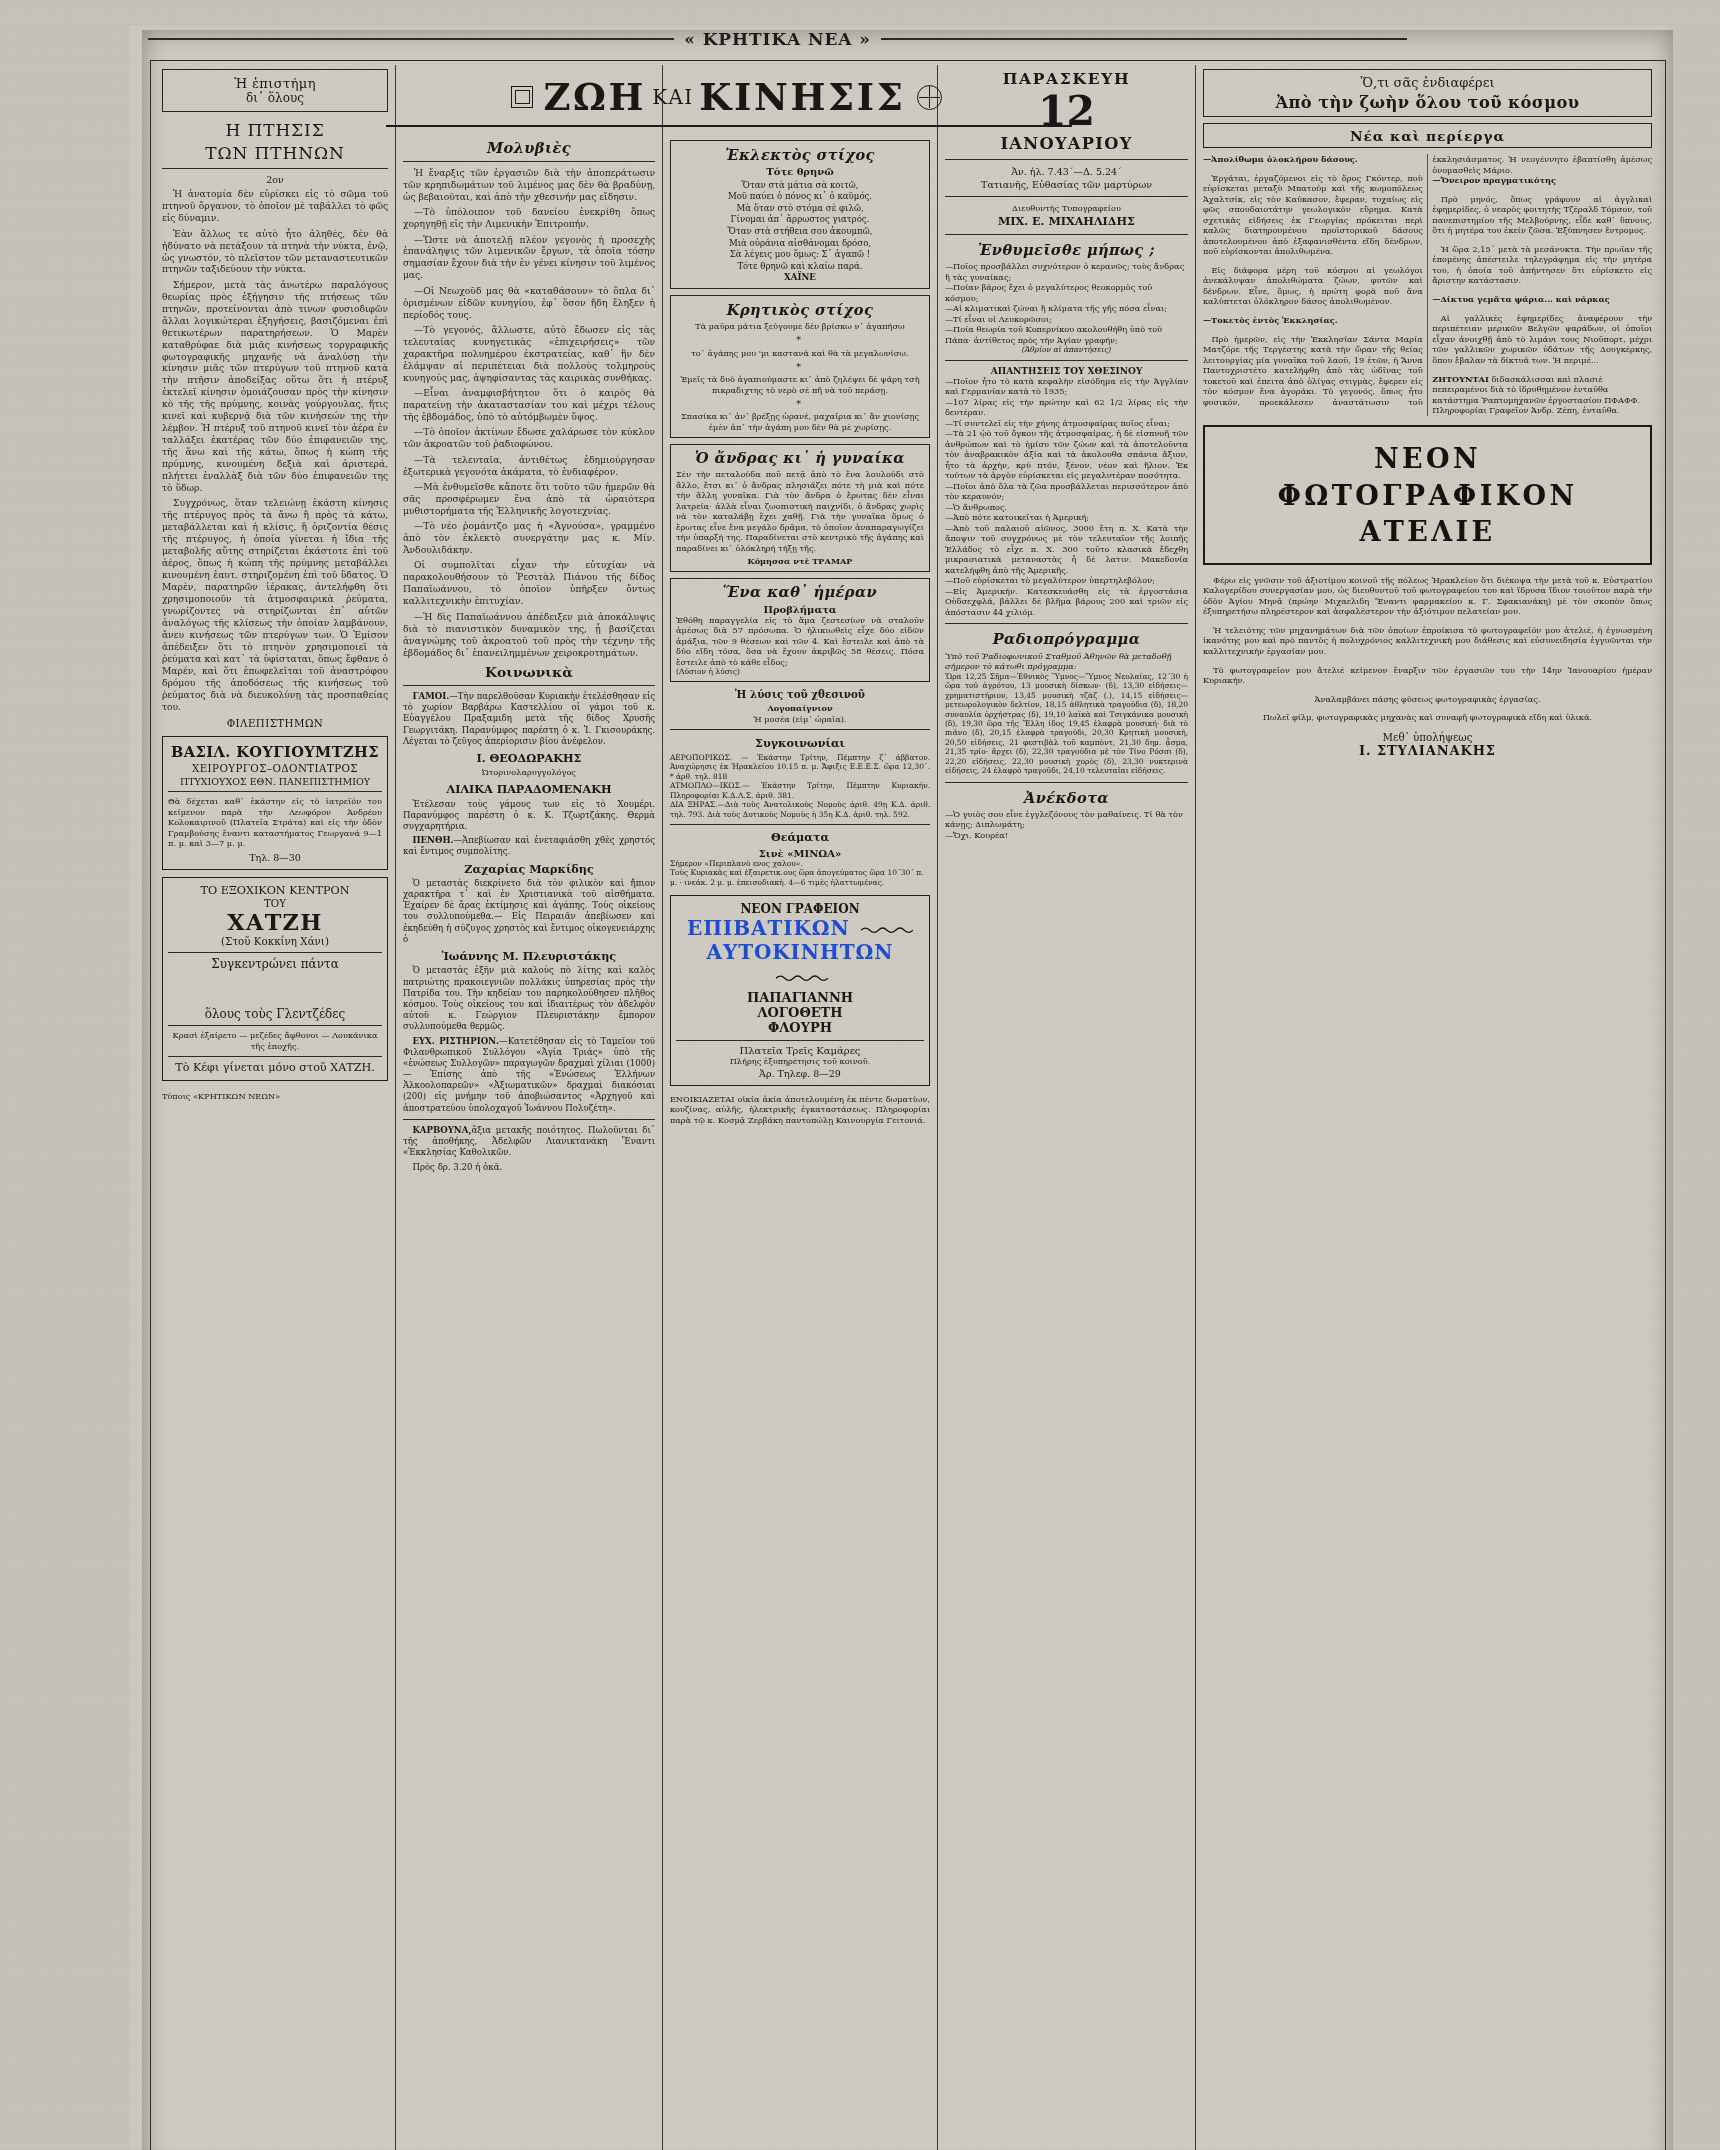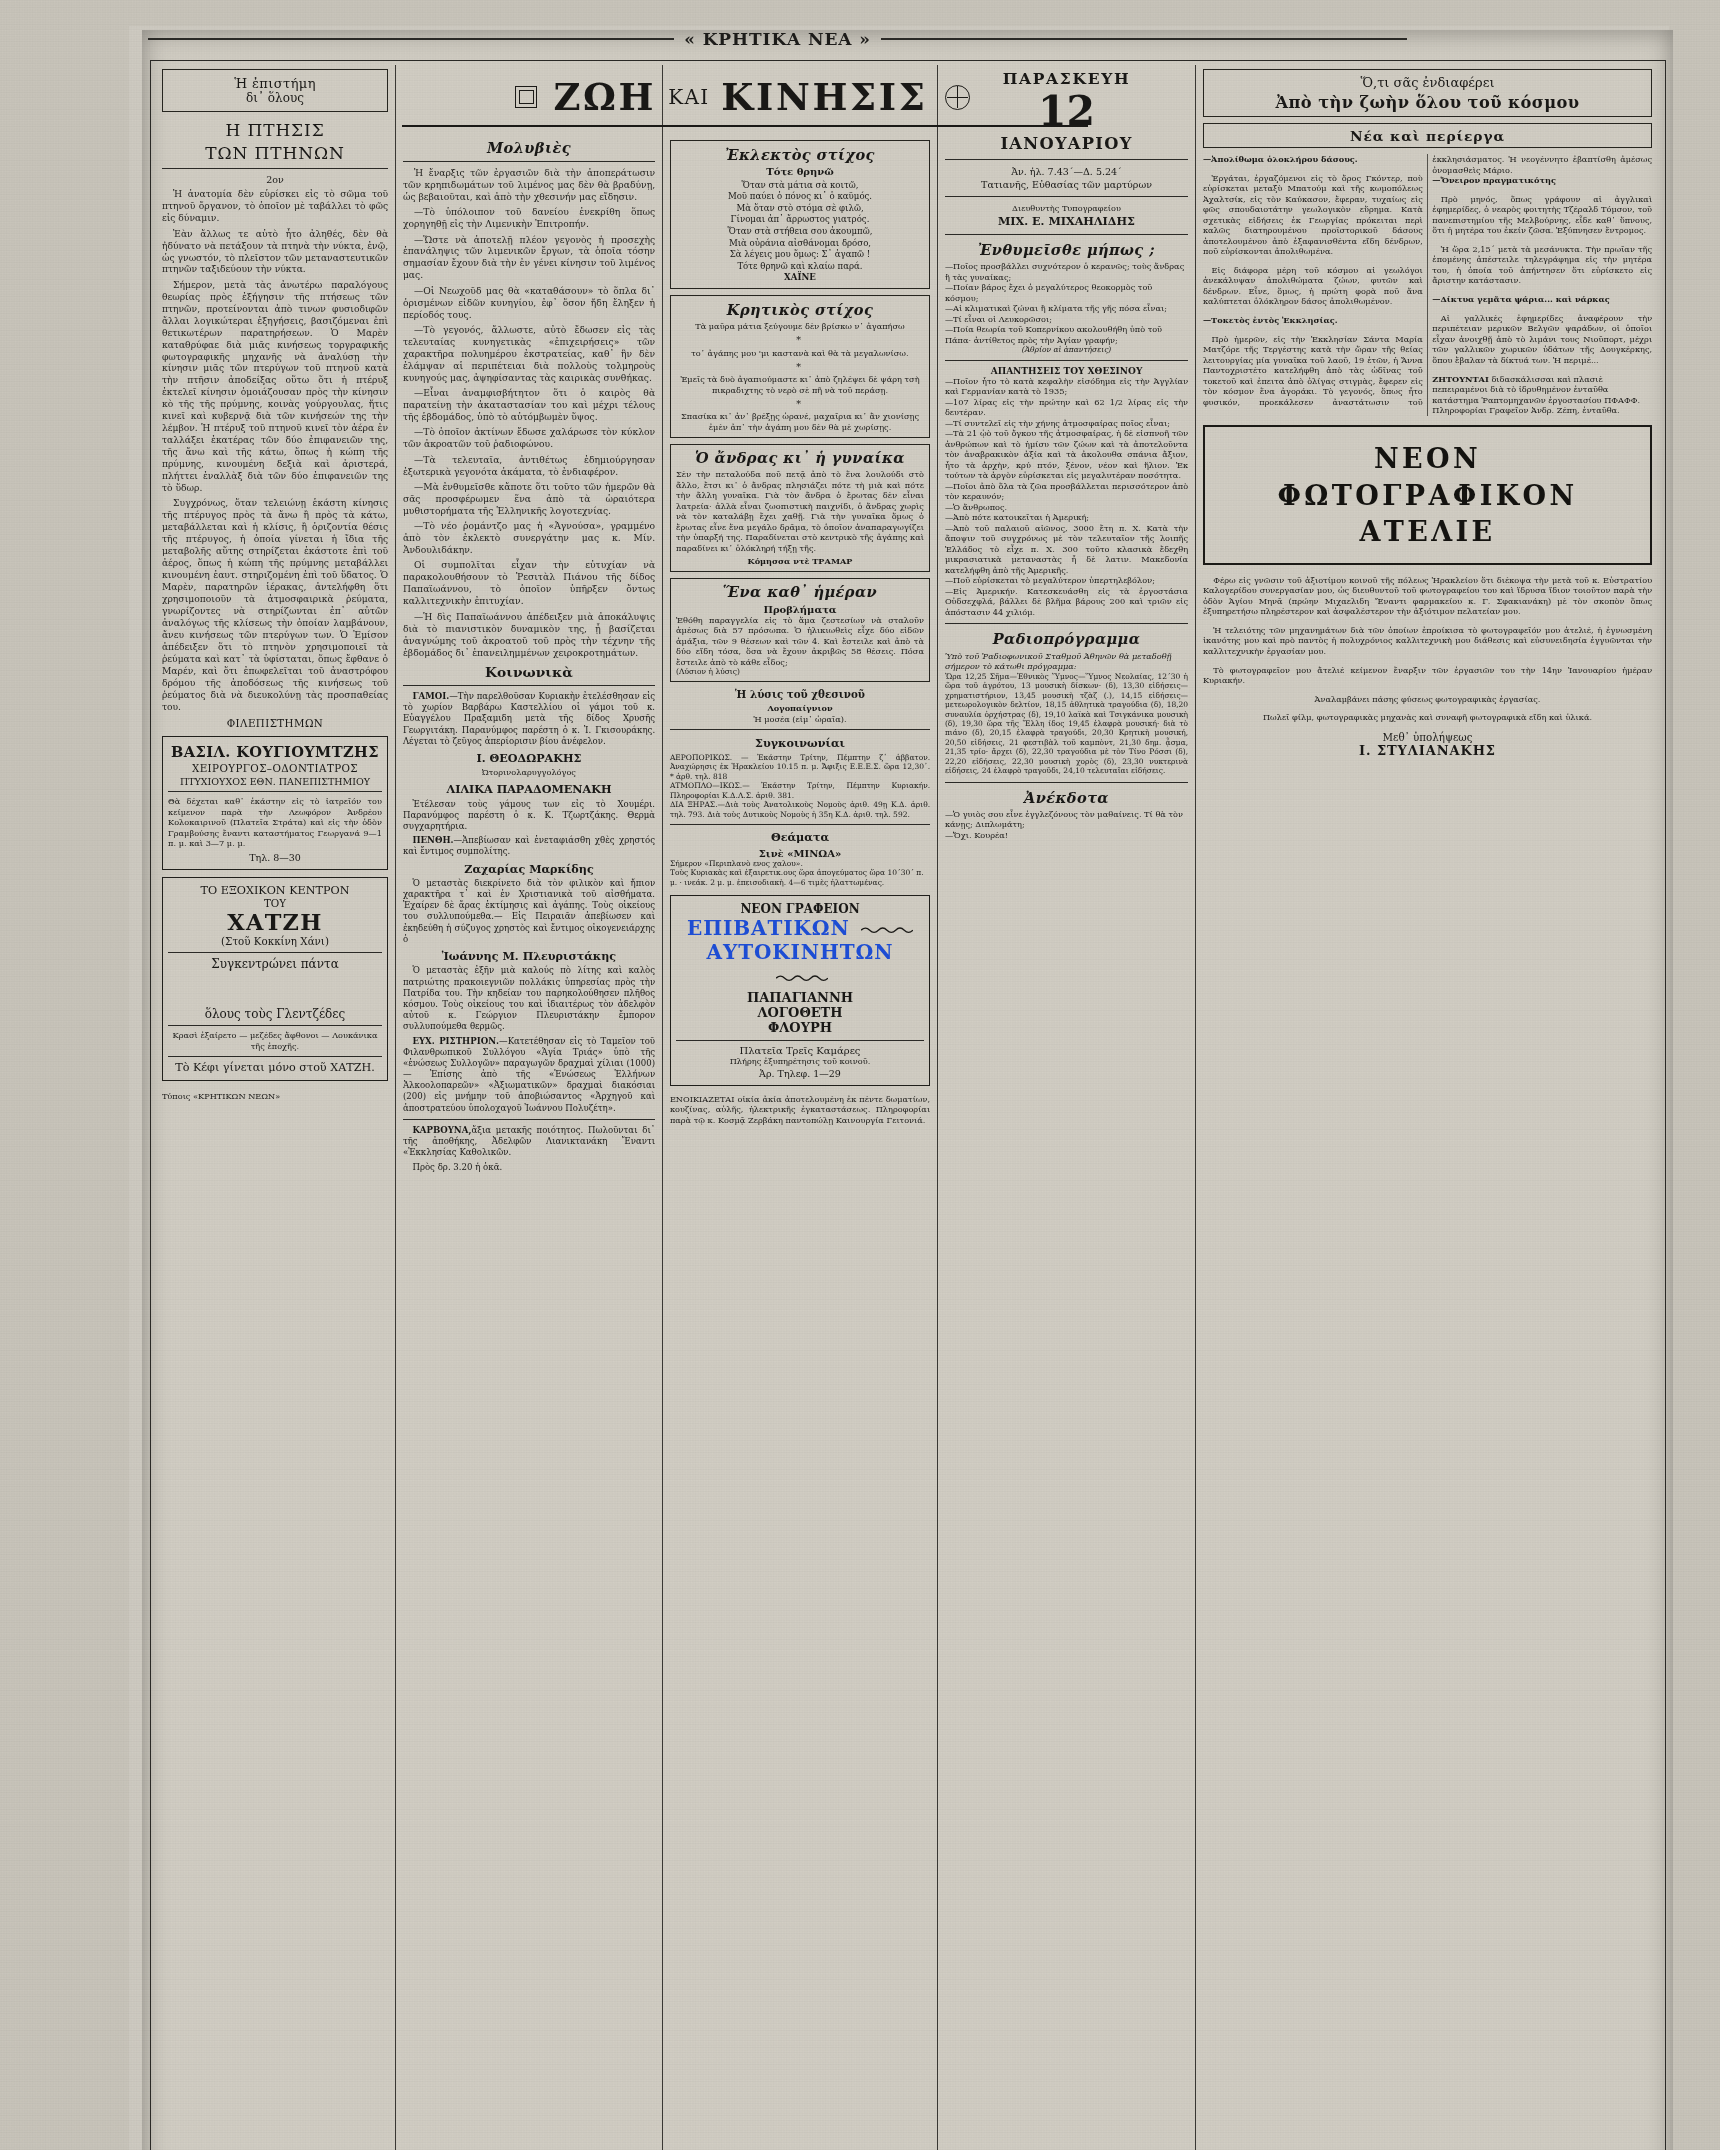--- a/index.html
+++ b/index.html
@@ -321,21 +321,21 @@
           <svg class="wave" viewBox="0 0 120 22">
               <path d="M0 12 q10 -10 20 0 t20 0 t20 0 t20 0 t20 0 t20 0" fill="none" stroke="#1b1a17" stroke-width="3"></path>
             </svg>
         </div>
         <div style="font-size:13px;font-weight:bold;margin-top:2.6px">ΠΑΠΑΓΙΑΝΝΗ</div>
         <div style="font-size:13px;font-weight:bold">ΛΟΓΟΘΕΤΗ</div>
         <div style="font-size:13px;font-weight:bold">ΦΛΟΥΡΗ</div>
         <div class="hl"></div>
         <div style="font-size:10px">Πλατεῖα Τρεῖς Καμάρες</div>
         <div class="small">Πλήρης ἐξυπηρέτησις τοῦ κοινοῦ.</div>
-        <div style="font-size:9.5px;margin-top:1.7px">Ἀρ. Τηλεφ. 1—29</div>
+        <div style="font-size:9.5px;margin-top:1.7px">Ἀρ. Τηλεφ. 8—29</div>
       </div>
 
       <div class="small" style="text-align:justify">
         <span>ΕΝΟΙΚΙΑΖΕΤΑΙ οἰκία ἀκία ἀποτελουμένη ἐκ πέντε δωματίων, κουζίνας, αὐλῆς, ἠλεκτρικῆς ἐγκαταστάσεως. Πληροφορίαι παρὰ τῷ κ. Κοσμᾷ Ζερβάκη παντοπώλῃ Καινουργία Γειτονιά.</span>
       </div>
     </div>
 
     <div class="col c4 gk">
       <div class="date-top">ΠΑΡΑΣΚΕΥΗ</div>
       <div class="date-num">12</div>
@@ -426,21 +426,21 @@
         <p style="text-indent:10.3px">Ἡ τελειότης τῶν μηχανημάτων διὰ τῶν ὁποίων ἐπροίκισα τὸ φωτογραφεῖόν μου ἀτελιέ, ἡ ἐγνωσμένη ἱκανότης μου καὶ πρὸ παντὸς ἡ πολυχρόνιος καλλιτεχνικὴ μου διάθεσις καὶ εὐσυνειδησία ἐγγυῶνται τὴν καλλιτεχνικὴν ἐργασίαν μου.</p>
         <p style="text-indent:10.3px">Τὸ φωτογραφεῖον μου ἄτελιέ κείμενον ἔναρξιν τῶν ἐργασιῶν του τὴν 14ην Ἰανουαρίου ἡμέραν Κυριακήν.</p>
         <p class="center">Ἀναλαμβάνει πάσης φύσεως φωτογραφικὰς ἐργασίας.</p>
         <p class="center">Πωλεῖ φίλμ, φωτογραφικὰς μηχανὰς καὶ συναφῆ φωτογραφικὰ εἴδη καὶ ὑλικά.</p>
       </div>
       <div class="center" style="font-size:10.3px;margin-top:4.3px">Μεθ᾽ ὑπολήψεως</div>
       <div class="center bold" style="font-size:13px;letter-spacing:0.9px">Ι. ΣΤΥΛΙΑΝΑΚΗΣ</div>
     </div>
   </div>
 
-  <div style="position:absolute;left:402px;top:69px;width:686px;height:56px;display:flex;align-items:center;justify-content:center;gap:12px;border-bottom:2.6px double #1b1a17;">
+  <div style="position:absolute;left:386px;top:69px;width:686px;height:56px;display:flex;align-items:center;justify-content:center;gap:6px;border-bottom:2.6px double #1b1a17;">
     <span class="ornament"></span>
     <span class="gk" style="font-size:37px;font-weight:bold;letter-spacing:2.6px;">ΖΩΗ</span>
     <span class="gk" style="font-size:20px;letter-spacing:1.3px;">ΚΑΙ</span>
     <span class="gk" style="font-size:37px;font-weight:bold;letter-spacing:2.6px;">ΚΙΝΗΣΙΣ</span>
     <span class="masthead-globe"></span>
   </div>
 
   <div class="grain"></div>
 </div>
 

